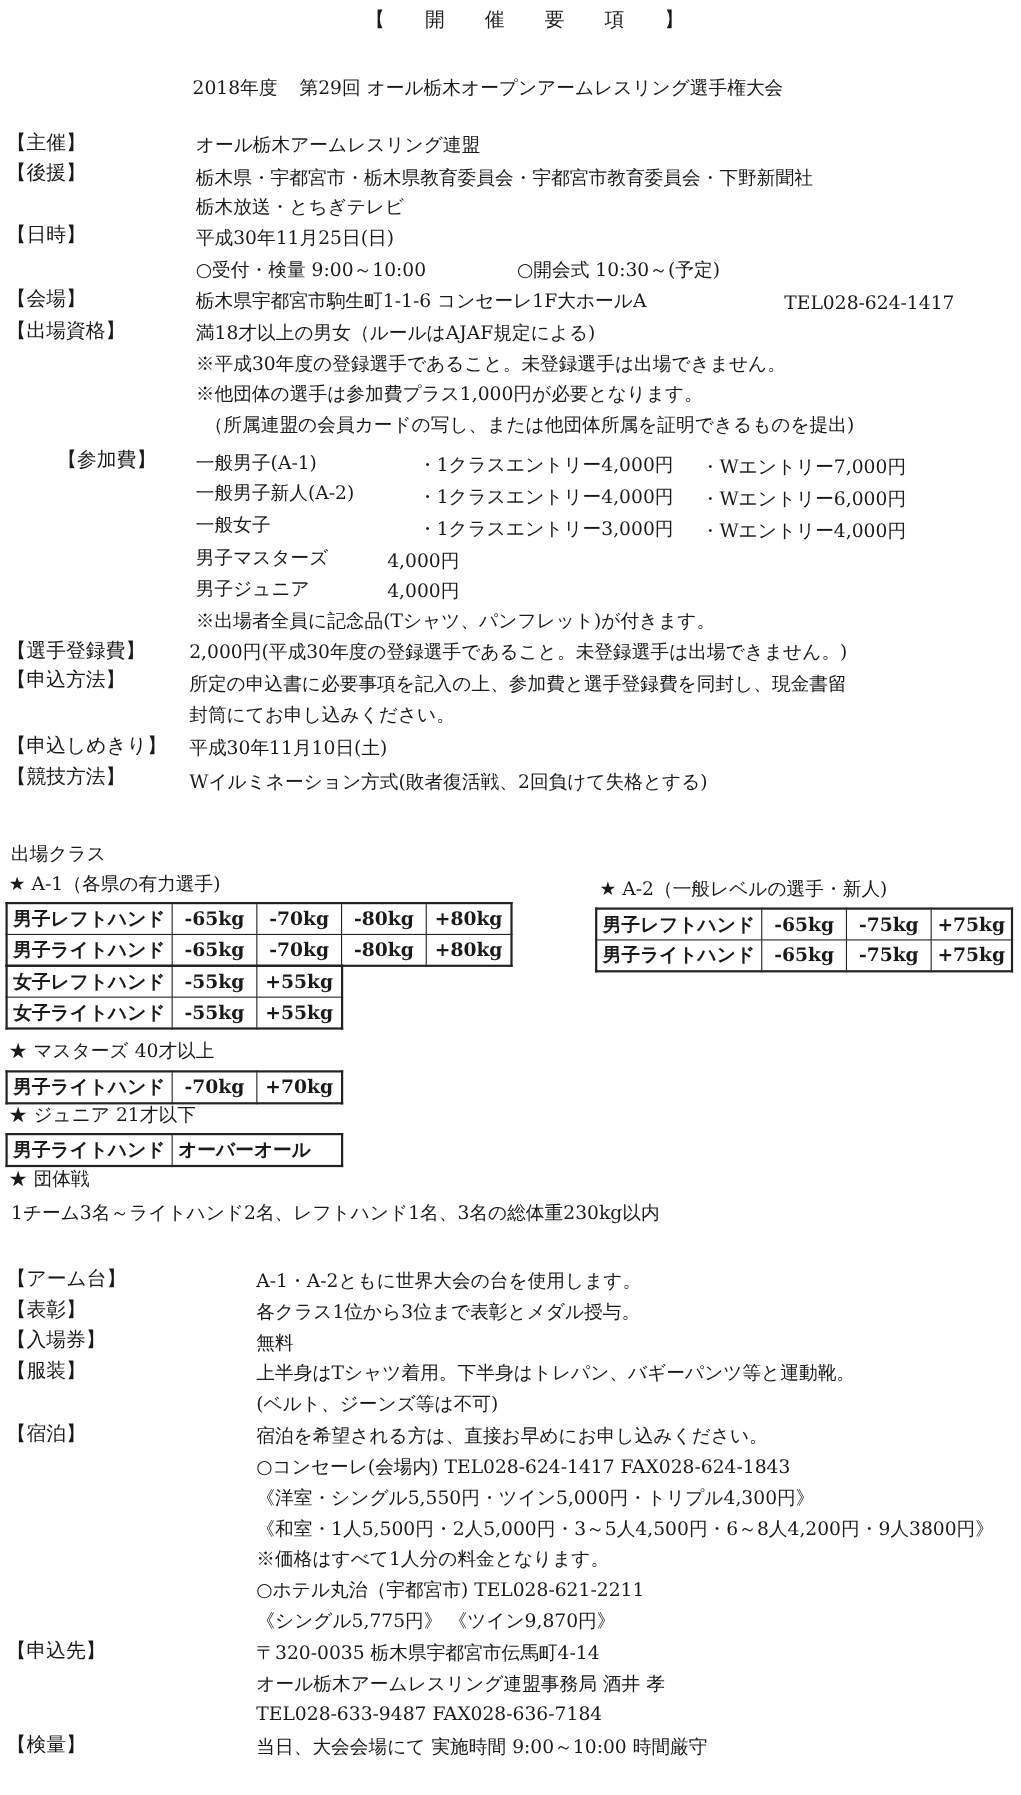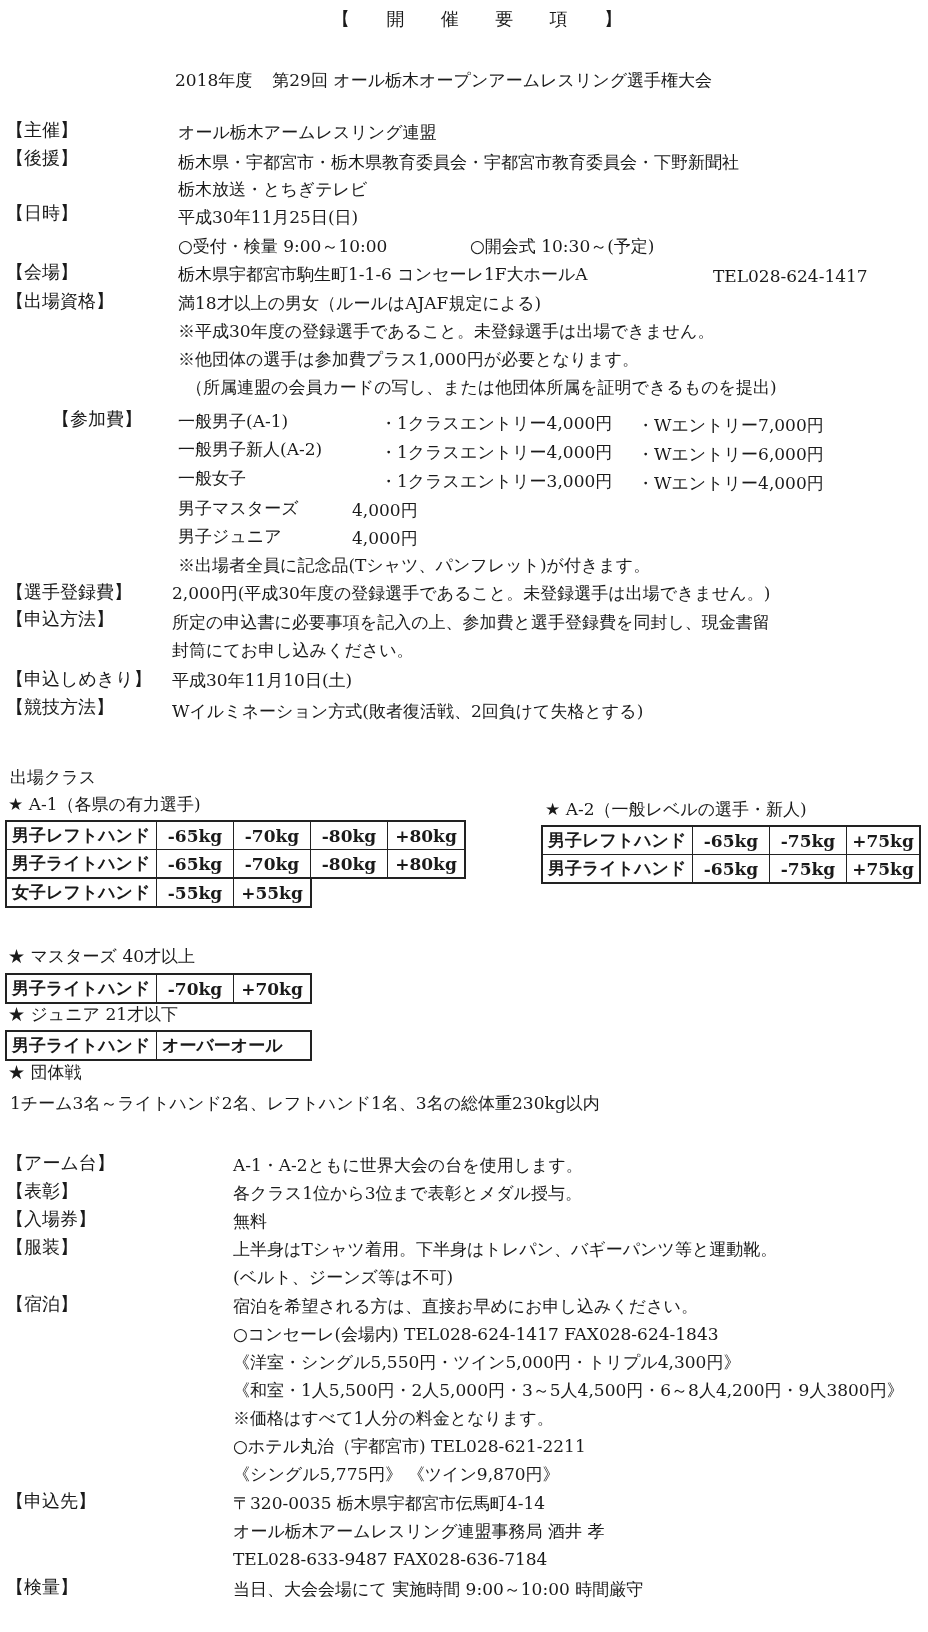--- a/index.html
+++ b/index.html
@@ -102,20 +102,25 @@
   </tr>
 </tbody>
   </table>
 <table class="tbl" style="left:5px; top:877px;">
   <tbody>
       <tr>
     <td class="lab" style="width:140px">女子レフトハンド</td>
     <td style="width:68px">-55kg</td>
     <td style="width:68px">+55kg</td>
   </tr>
+  <tr>
+    <td class="lab">女子ライトハンド</td>
+    <td>-55kg</td>
+    <td>+55kg</td>
+  </tr>
 </tbody>
   </table>
 
 <div class="t" style="left:545px; top:798px;">★  A-2（一般レベルの選手・新人)</div>
 <table class="tbl" style="left:541px; top:825px;">
   <tbody>
       <tr>
     <td class="lab" style="width:140px">男子レフトハンド</td>
     <td style="width:68px">-65kg</td>
     <td style="width:68px">-75kg</td>

